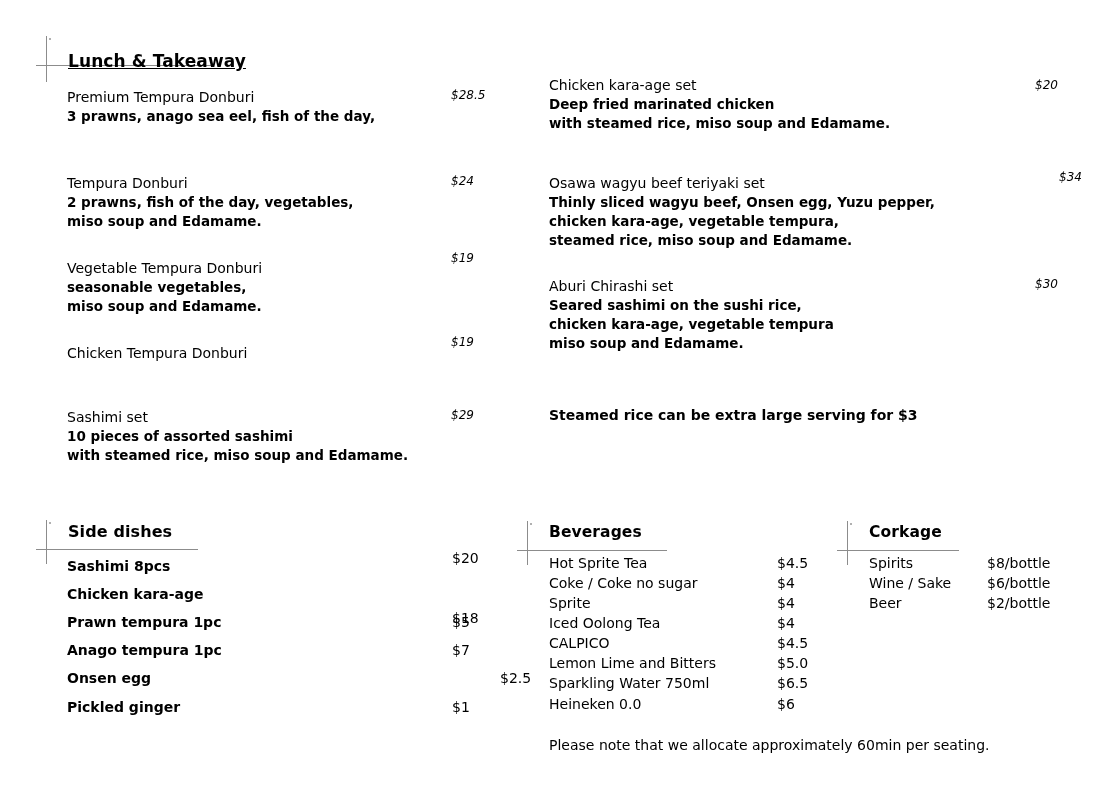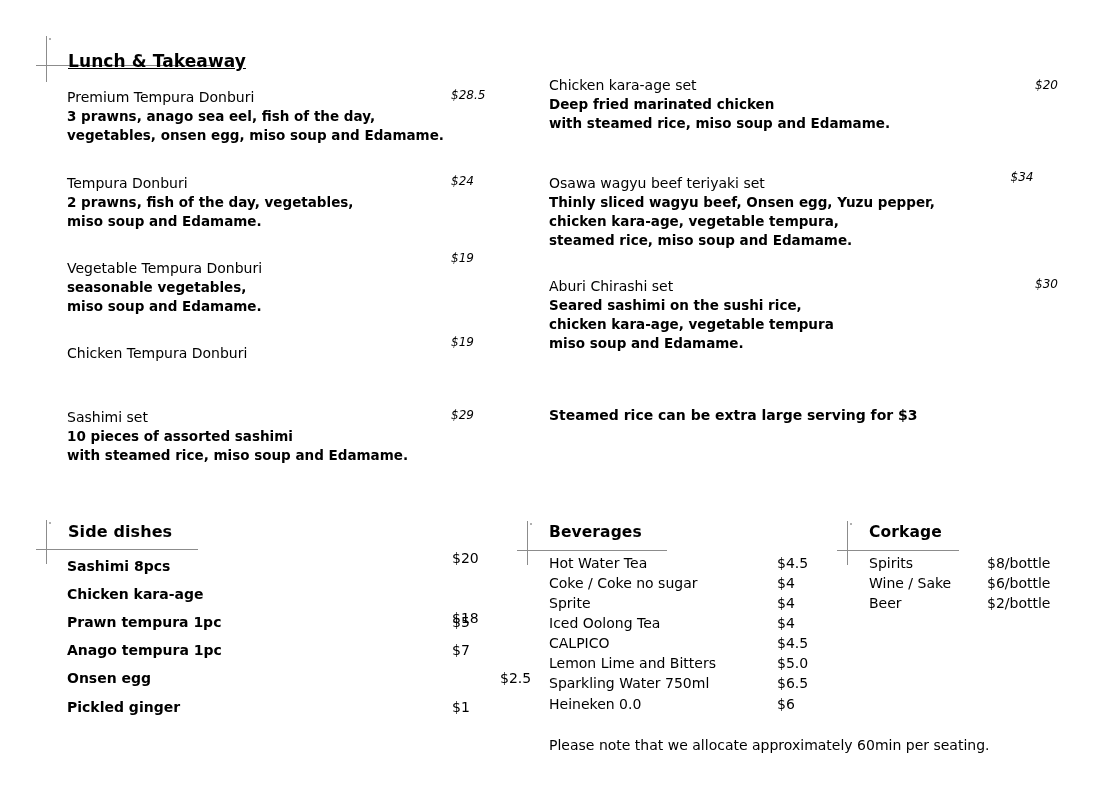--- a/index.html
+++ b/index.html
@@ -158,21 +158,20 @@
   <div class="section-head" id="head-lunch" style="left:46px; top:36px;">
     <span class="mark-dot"></span>
     <span class="mark-v"></span>
     <span class="mark-h"></span>
     <span class="head-text">Lunch &amp; Takeaway</span>
   </div>
 
   <div class="item" style="left:67px; top:88px;">
     <div class="title">Premium Tempura Donburi</div>
     <div class="desc">3 prawns, anago sea eel, fish of the day,</div>
-    <div class="desc">vegetables, onsen egg, miso soup and Edamame.</div>
     <div class="price price-left" style="top:0px;">$28.5</div>
   </div>
 
   <div class="item" style="left:67px; top:174px;">
     <div class="title">Tempura Donburi</div>
     <div class="desc">2 prawns, fish of the day, vegetables,</div>
     <div class="desc">miso soup and Edamame.</div>
     <div class="price price-left" style="top:0px;">$24</div>
   </div>
 
@@ -200,21 +199,21 @@
     <div class="desc">Deep fried marinated chicken</div>
     <div class="desc">with steamed rice, miso soup and Edamame.</div>
     <div class="price price-right" style="left:439px; top:2px;">$20</div>
   </div>
 
   <div class="item" style="left:549px; top:174px;">
     <div class="title">Osawa wagyu beef teriyaki set</div>
     <div class="desc">Thinly sliced wagyu beef, Onsen egg, Yuzu pepper,</div>
     <div class="desc">chicken kara-age, vegetable tempura,</div>
     <div class="desc">steamed rice, miso soup and Edamame.</div>
-    <div class="price price-right" style="left:438px; top:-4px;text-align:center;">$34</div>
+    <div class="price price-right" style="left:463px; top:-4px;">$34</div>
   </div>
 
   <div class="item" style="left:549px; top:277px;">
     <div class="title">Aburi Chirashi set</div>
     <div class="desc">Seared sashimi on the sushi rice,</div>
     <div class="desc">chicken kara-age, vegetable tempura</div>
     <div class="desc">miso soup and Edamame.</div>
     <div class="price price-right" style="left:439px; top:0px;">$30</div>
   </div>
 
@@ -253,21 +252,21 @@
   </div>
 
   <div class="section-head" id="head-bev" style="left:527px; top:521px;">
     <span class="mark-dot"></span>
     <span class="mark-v"></span>
     <span class="mark-h"></span>
     <span class="head-text">Beverages</span>
   </div>
 
   <div class="brow bev-col" style="left:549px; top:555px;">
-    <span class="nm">Hot Water Tea</span>
+    <span class="nm">Hot Sprite Tea</span>
     <span class="pr">$4.5</span>
   </div>
   <div class="brow bev-col" style="left:549px; top:575px;">
     <span class="nm">Coke / Coke no sugar</span>
     <span class="pr">$4</span>
   </div>
   <div class="brow bev-col" style="left:549px; top:595px;">
     <span class="nm">Sprite</span>
     <span class="pr">$4</span>
   </div>

